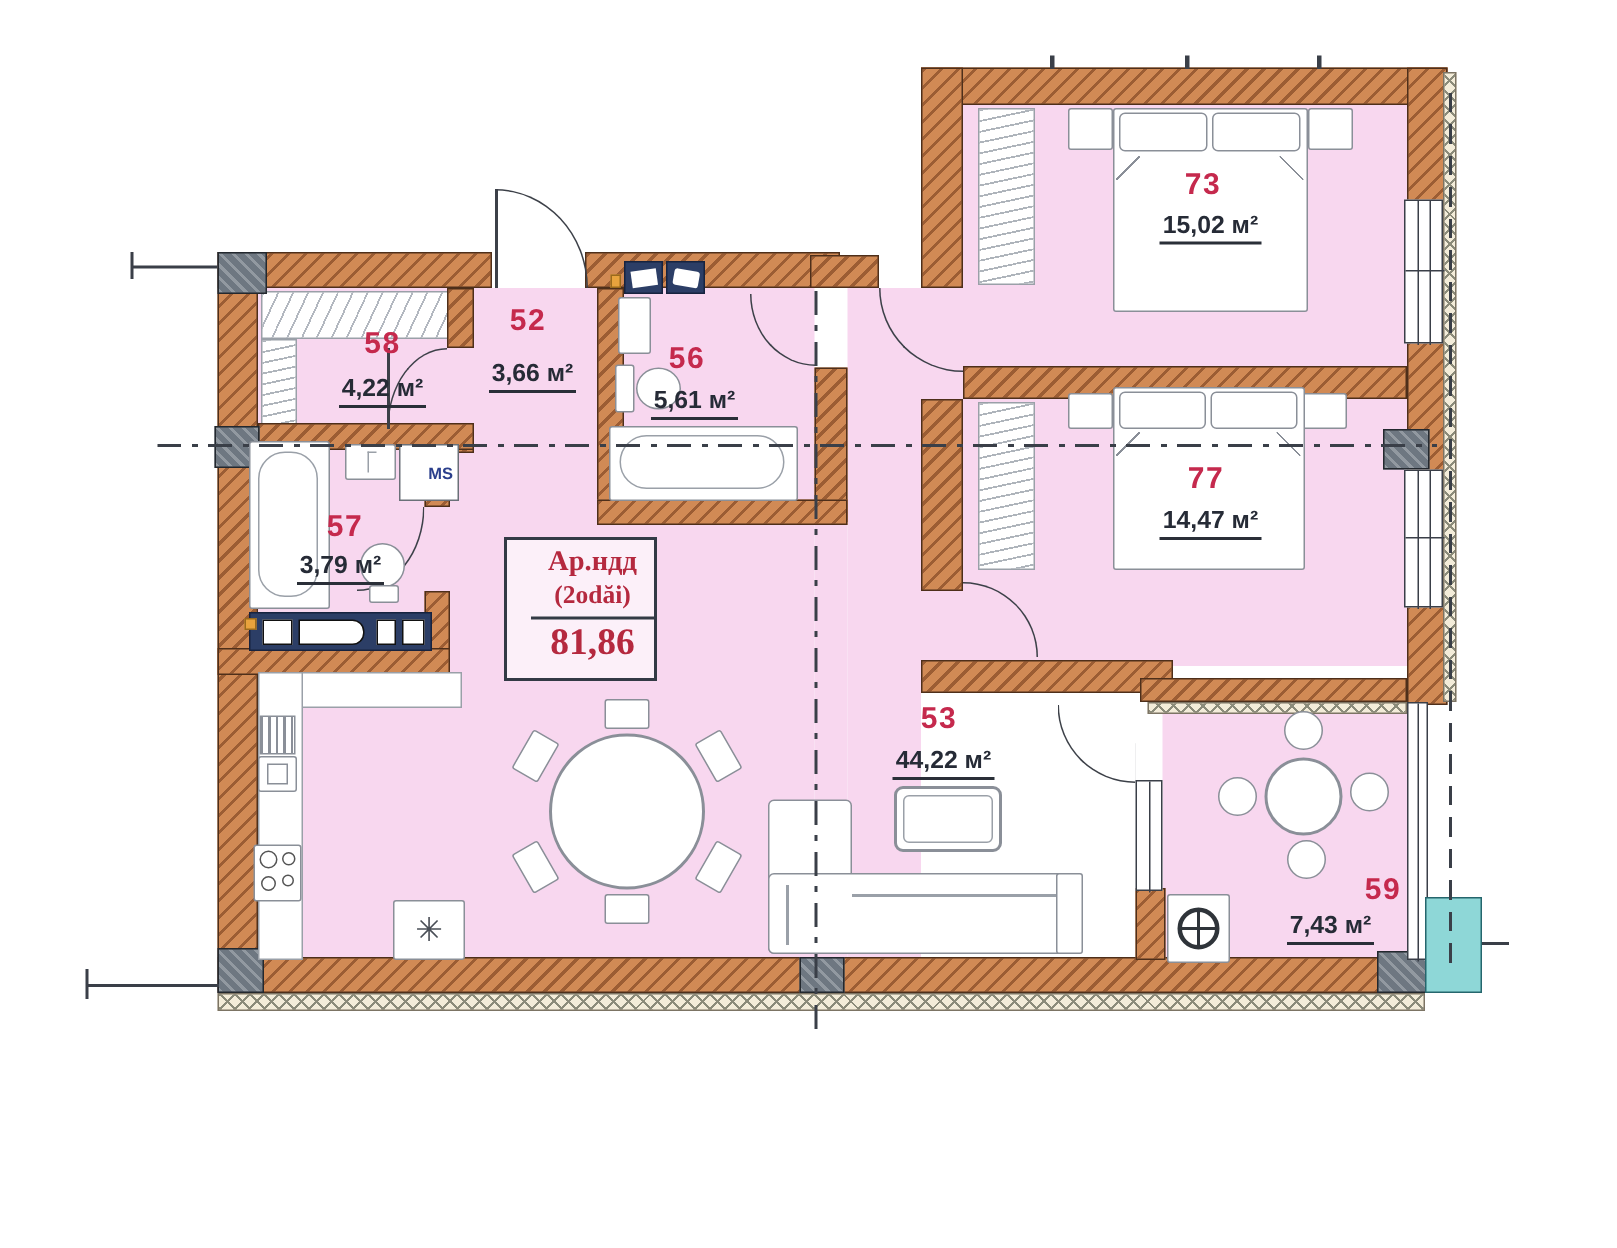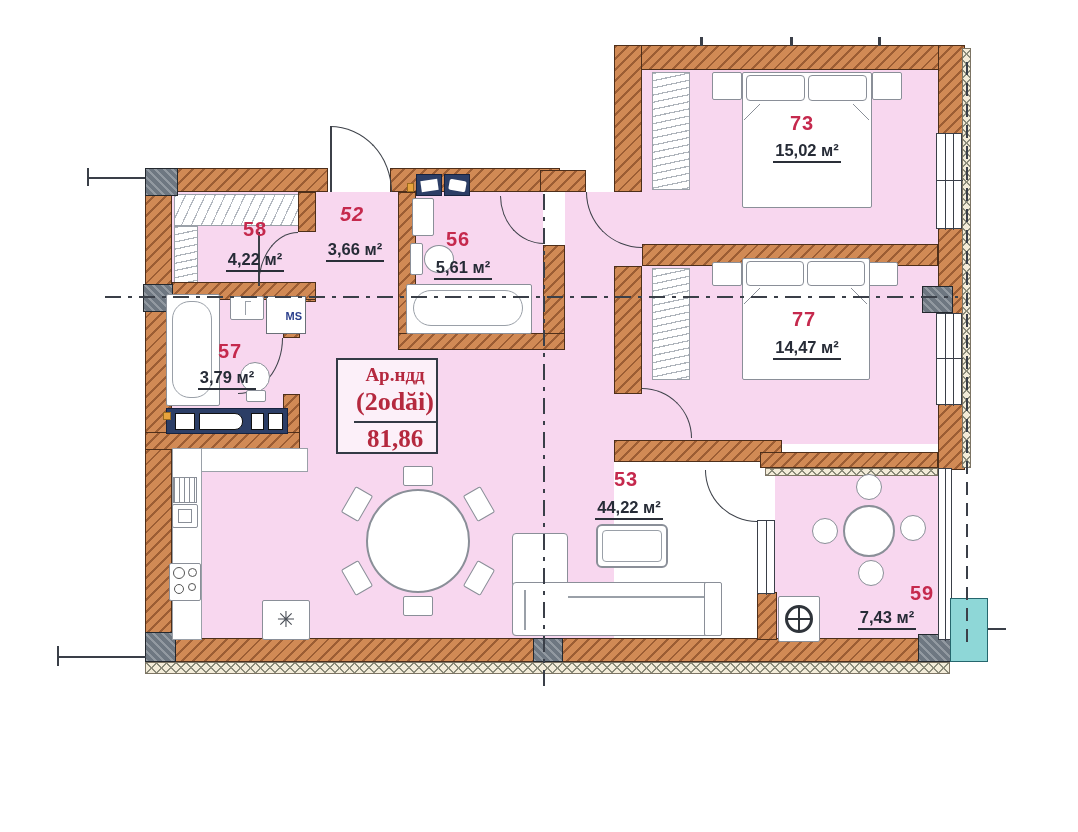--- a/index.html
+++ b/index.html
@@ -31,21 +31,21 @@
   .dash-v{background:repeating-linear-gradient(180deg,#3a3f48 0 13px,rgba(0,0,0,0) 13px 21px);}
   .tick{background:#3a3f48;}
   .num{color:#c5294d;font-weight:bold;font-size:20px;text-align:center;letter-spacing:1px;}
   .areaL{color:#262b36;font-weight:bold;font-size:16.5px;text-align:center;white-space:nowrap;}
   .areaL span{border-bottom:2.2px solid #2a2f38;padding:0 2px 1px 2px;display:inline-block;}
   .win{background:#fff;border:1.2px solid #3a3f48;}
   .win .mull{position:absolute;background:#3a3f48;}
   .tblock{background:rgba(255,255,255,.62);border:2.4px solid #333a45;text-align:center;
           font-family:"Liberation Serif",serif;font-weight:bold;color:#b5293f;}
   .tblock .t1{font-size:19px;margin-top:4px;}
-  .tblock .t2{font-size:26px;margin-top:1px;}
+  .tblock .t2{font-size:17px;margin-top:1px;}
   .tblock .tdiv{border-top:2.2px solid #333a45;margin-top:4px;}
   .tblock .t3{font-size:25px;margin-top:2px;}
   .ms{background:#fff;border:1.6px solid #6a7078;color:#2b3f8c;font-size:11px;font-weight:bold;
       display:flex;align-items:center;justify-content:flex-end;padding:2px 3px 0 0;}
   .navy{background:#2c3e66;border:1.2px solid #17233f;}
   .ast{color:#4a4f57;font-size:22px;display:flex;align-items:center;justify-content:center;}
   .seam{background:#9aa0a8;}
 </style>
 </head>
 <body>
@@ -228,21 +228,21 @@
   <div class="a tick" style="left:87px;top:168px;width:1.8px;height:18px;"></div>
   <div class="a tick" style="left:58px;top:656px;width:88px;height:1.8px;"></div>
   <div class="a tick" style="left:57px;top:646px;width:1.8px;height:20px;"></div>
   <div class="a tick" style="left:700px;top:37px;width:3px;height:9px;"></div>
   <div class="a tick" style="left:790px;top:37px;width:3px;height:9px;"></div>
   <div class="a tick" style="left:878px;top:37px;width:3px;height:9px;"></div>
 
   <div class="a num" style="left:225px;top:218px;width:60px;">58</div>
   <div class="a areaL" style="left:200px;top:250px;width:110px;"><span>4,22 м²</span></div>
 
-  <div class="a num" style="left:322px;top:203px;width:60px;font-style:italic;">52</div>
+  <div class="a num" style="left:322px;top:203px;width:60px;">52</div>
   <div class="a areaL" style="left:300px;top:240px;width:110px;"><span>3,66 м²</span></div>
 
   <div class="a num" style="left:428px;top:228px;width:60px;">56</div>
   <div class="a areaL" style="left:408px;top:258px;width:110px;"><span>5,61 м²</span></div>
 
   <div class="a num" style="left:200px;top:340px;width:60px;">57</div>
   <div class="a areaL" style="left:172px;top:368px;width:110px;"><span>3,79 м²</span></div>
 
   <div class="a num" style="left:772px;top:112px;width:60px;">73</div>
   <div class="a areaL" style="left:748px;top:141px;width:118px;"><span>15,02 м²</span></div>

